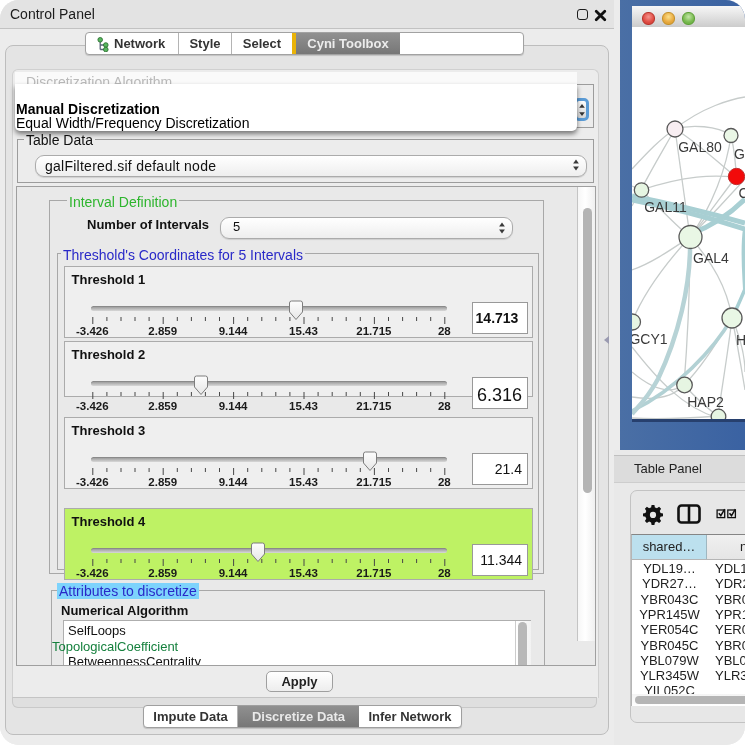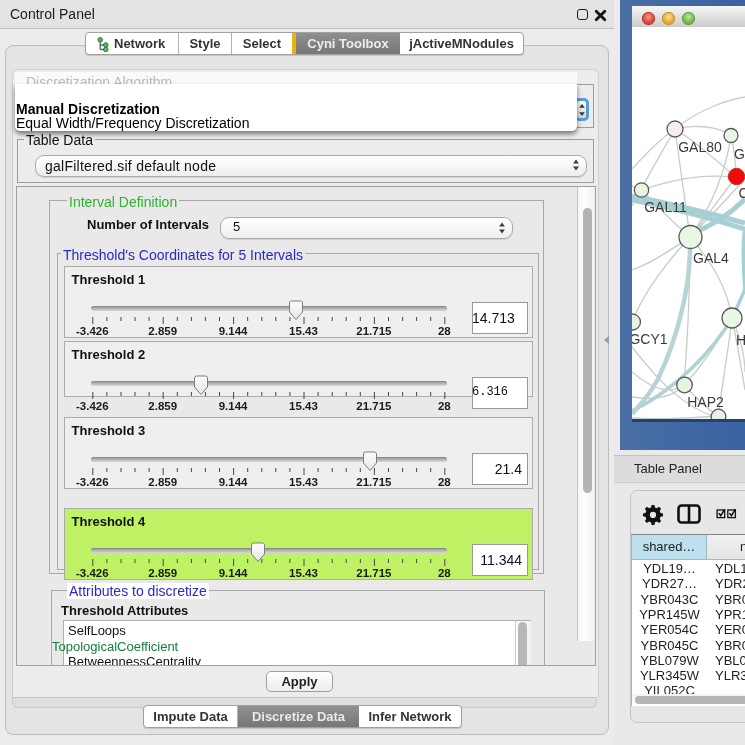--- a/index.html
+++ b/index.html
@@ -1,17 +1,17 @@
 <!DOCTYPE html>
 <html><head>
 <meta charset="utf-8">
 <style>
   html,body{margin:0;padding:0;}
   #root{position:relative;width:745px;height:745px;background:#ececec;overflow:hidden;
-        font-family:"Liberation Sans", sans-serif;-webkit-font-smoothing:antialiased;}
+        font-family:"Liberation Sans", sans-serif;border-radius:19px;-webkit-font-smoothing:antialiased;}
   .abs{position:absolute;}
   .lbl{position:absolute;white-space:nowrap;}
 </style>
 </head>
 <body>
 <div id="root">
 
   <div class="abs" style="left:0;top:0;width:614px;height:745px;background:#ececec;"></div>
 
   <div class="abs" style="left:0;top:0;width:614px;height:28px;background:#e3e3e3;border-bottom:1px solid #c2c2c2;"></div>
@@ -28,21 +28,20 @@
         <path d="M3.2,4.5 L3.2,13.5 M3.2,9 L8.6,9 M3.2,13.5 L8.6,13.5" stroke="#5a6678" stroke-width="1.3" fill="none"></path>
         <circle cx="3.2" cy="3.8" r="2.3" fill="#57b75e" stroke="#2c7032" stroke-width="0.9"></circle>
         <circle cx="8.8" cy="9" r="2.3" fill="#57b75e" stroke="#2c7032" stroke-width="0.9"></circle>
         <circle cx="8.8" cy="13.5" r="2.3" fill="#57b75e" stroke="#2c7032" stroke-width="0.9"></circle>
       </svg>
       <div class="lbl" style="left:28px;top:3px;font-size:13px;font-weight:bold;color:#333;">Network</div>
     </div>
     <div style="width:52px;border-right:1px solid #b4b4b4;text-align:center;font-size:13px;font-weight:bold;color:#333;padding-top:3px;">Style</div>
     <div style="width:60px;border-right:4px solid #eab308;text-align:center;font-size:13px;font-weight:bold;color:#333;padding-top:3px;">Select</div>
     <div style="width:104px;background:linear-gradient(#909090,#777777);text-align:center;font-size:13px;font-weight:bold;color:#ececec;padding-top:3px;">Cyni Toolbox</div>
-    <div style="flex:1;text-align:center;font-size:13px;font-weight:bold;color:#333;padding-top:3px;">jActiveMNodules</div>
   </div>
 
   <div class="abs" style="left:5px;top:45px;width:602px;height:688px;background:#e4e4e4;border:1px solid #bdbdbd;border-radius:8px;"></div>
 
   <div class="abs" style="left:12px;top:69px;width:585px;height:628px;background:#ececec;border:1px solid #d0d0d0;border-radius:6px 6px 0 0;border-bottom:none;"></div>
   <div class="abs" style="left:12px;top:697px;width:585px;height:11px;background:#dfdfdf;border:1px solid #c9c9c9;border-top:1px solid #c4c4c4;border-radius:0 0 6px 6px;box-sizing:border-box;"></div>
 
   <div class="abs" style="left:17px;top:84px;width:575px;height:42px;border:1px solid #9c9c9c;"></div>
 
   <div class="abs" style="left:574px;top:98px;width:9px;height:17px;border-radius:5px;background:linear-gradient(#fdfdfd,#d6d6d6);border:3px solid #5b9bd5;"></div>
@@ -119,21 +118,21 @@
   <svg class="abs" style="left:223.0px;top:33px;" width="16" height="21" viewBox="0 0 16 21">
     <defs>
             <linearGradient id="g1" x1="0" y1="0" x2="0" y2="1">
               <stop offset="0" stop-color="#fdfdfd"></stop>
               <stop offset="1" stop-color="#e6e6e6"></stop>
             </linearGradient>
           </defs>
     <path d="M3.5,1 L12.5,1 Q14.5,1 14.5,3 L14.5,12 L8,19.5 L1.5,12 L1.5,3 Q1.5,1 3.5,1 Z" fill="url(#g1)" stroke="#7d7d7d" stroke-width="1"></path>
         </svg>
   <div class="abs" style="left:407.5px;top:35px;width:56px;height:32px;background:#ffffff;border:1px solid #999;box-sizing:border-box;"></div>
-  <div class="lbl" style="left:407.5px;top:43px;width:50px;text-align:left;font-size:14px;color:#111;">14.713</div>
+  <div class="lbl" style="left:407.5px;top:43px;width:50px;text-align:center;font-size:14px;color:#111;font-weight:bold;">14.713</div>
 </div>
 <div class="abs" style="left:46.5px;top:154.3px;width:469px;height:56px;background:#efefef;border:1px solid #ababab;box-sizing:border-box;">
   <div class="lbl" style="left:7px;top:5px;font-size:13px;font-weight:bold;color:#111;">Threshold 2</div>
   <div class="abs" style="left:26px;top:39px;width:356px;height:5px;border-radius:2.5px;background:linear-gradient(#9e9e9e,#d8d8d8);border-top:1px solid #8a8a8a;box-sizing:border-box;"></div>
   <svg class="abs" style="left:0;top:50px;" width="420" height="9" viewBox="0 0 420 9">
           <g stroke="#474747" stroke-width="1">
             <line x1="27.8" y1="0" x2="27.8" y2="7"></line>
             <line x1="41.9" y1="0" x2="41.9" y2="4"></line>
             <line x1="56.0" y1="0" x2="56.0" y2="4"></line>
             <line x1="70.0" y1="0" x2="70.0" y2="4"></line>
@@ -170,21 +169,21 @@
   <svg class="abs" style="left:128.9px;top:33px;" width="16" height="21" viewBox="0 0 16 21">
     <defs>
             <linearGradient id="g2" x1="0" y1="0" x2="0" y2="1">
               <stop offset="0" stop-color="#fdfdfd"></stop>
               <stop offset="1" stop-color="#e6e6e6"></stop>
             </linearGradient>
           </defs>
     <path d="M3.5,1 L12.5,1 Q14.5,1 14.5,3 L14.5,12 L8,19.5 L1.5,12 L1.5,3 Q1.5,1 3.5,1 Z" fill="url(#g2)" stroke="#7d7d7d" stroke-width="1"></path>
         </svg>
   <div class="abs" style="left:407.5px;top:35px;width:56px;height:32px;background:#ffffff;border:1px solid #999;box-sizing:border-box;"></div>
-  <div class="lbl" style="left:407.5px;top:43px;width:50px;font-size:12px;color:#111;font-family:Liberation Mono, monospace;">6.316</div>
+  <div class="lbl" style="left:407.5px;top:43px;width:50px;text-align:right;font-size:18px;color:#111;">6.316</div>
 </div>
 <div class="abs" style="left:46.5px;top:229.6px;width:469px;height:72px;background:#efefef;border:1px solid #ababab;box-sizing:border-box;">
   <div class="lbl" style="left:7px;top:5px;font-size:13px;font-weight:bold;color:#111;">Threshold 3</div>
   <div class="abs" style="left:26px;top:39px;width:356px;height:5px;border-radius:2.5px;background:linear-gradient(#9e9e9e,#d8d8d8);border-top:1px solid #8a8a8a;box-sizing:border-box;"></div>
   <svg class="abs" style="left:0;top:50px;" width="420" height="9" viewBox="0 0 420 9">
           <g stroke="#474747" stroke-width="1">
             <line x1="27.8" y1="0" x2="27.8" y2="7"></line>
             <line x1="41.9" y1="0" x2="41.9" y2="4"></line>
             <line x1="56.0" y1="0" x2="56.0" y2="4"></line>
             <line x1="70.0" y1="0" x2="70.0" y2="4"></line>
@@ -276,22 +275,22 @@
               <stop offset="1" stop-color="#e6e6e6"></stop>
             </linearGradient>
           </defs>
     <path d="M3.5,1 L12.5,1 Q14.5,1 14.5,3 L14.5,12 L8,19.5 L1.5,12 L1.5,3 Q1.5,1 3.5,1 Z" fill="url(#g4)" stroke="#7d7d7d" stroke-width="1"></path>
         </svg>
   <div class="abs" style="left:407.5px;top:35px;width:56px;height:32px;background:#ffffff;border:1px solid #999;box-sizing:border-box;"></div>
   <div class="lbl" style="left:407.5px;top:43px;width:50px;text-align:right;font-size:14px;color:#111;">11.344</div>
 </div>
 
     <div class="abs" style="left:34px;top:403px;width:492px;height:90px;border:1px solid #a8a8a8;border-bottom:none;"></div>
-    <div class="lbl" style="left:50px;top:396px;font-size:14px;color:#2929c8;background:#ffffff;padding:0 2px;">Attributes to discretize</div>
-    <div class="lbl" style="left:44px;top:416px;font-size:13px;font-weight:bold;color:#111;">Threshold Attributes</div>
+    <div class="lbl" style="left:40px;top:396px;font-size:14px;color:#2929c8;background:#7dd3fc;padding:0 2px;">Attributes to discretize</div>
+    <div class="lbl" style="left:44px;top:416px;font-size:13px;font-weight:bold;color:#111;">Numerical Algorithm</div>
 
     <div class="abs" style="left:46px;top:433px;width:468px;height:60px;background:#ffffff;border:1px solid #aeaeae;box-sizing:border-box;"></div>
     <div class="lbl" style="left:51px;top:436px;font-size:13px;color:#111;">SelfLoops</div>
     <div class="lbl" style="left:35px;top:452px;font-size:13px;color:#15803d;">TopologicalCoefficient</div>
     <div class="lbl" style="left:51px;top:467px;font-size:13px;color:#111;">BetweennessCentrality</div>
 
     <div class="abs" style="left:498px;top:434px;width:15px;height:59px;background:linear-gradient(to right,#ffffff,#f2f2f2);border-left:1px solid #cccccc;"></div>
     <div class="abs" style="left:501px;top:435px;width:9px;height:58px;background:#b8b8b8;border-radius:4.5px;"></div>
 
     <div class="abs" style="left:560px;top:0;width:19px;height:454px;background:linear-gradient(to right,#f6f6f6,#ffffff 40%,#eeeeee);border-left:1px solid #c4c4c4;box-sizing:border-box;"></div>

